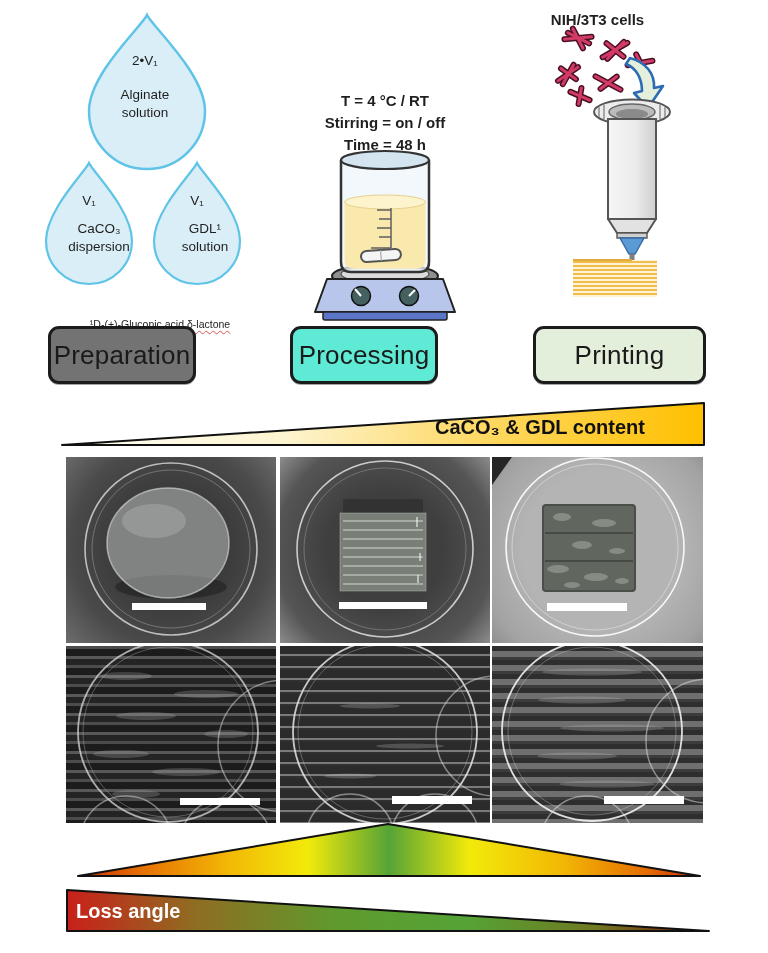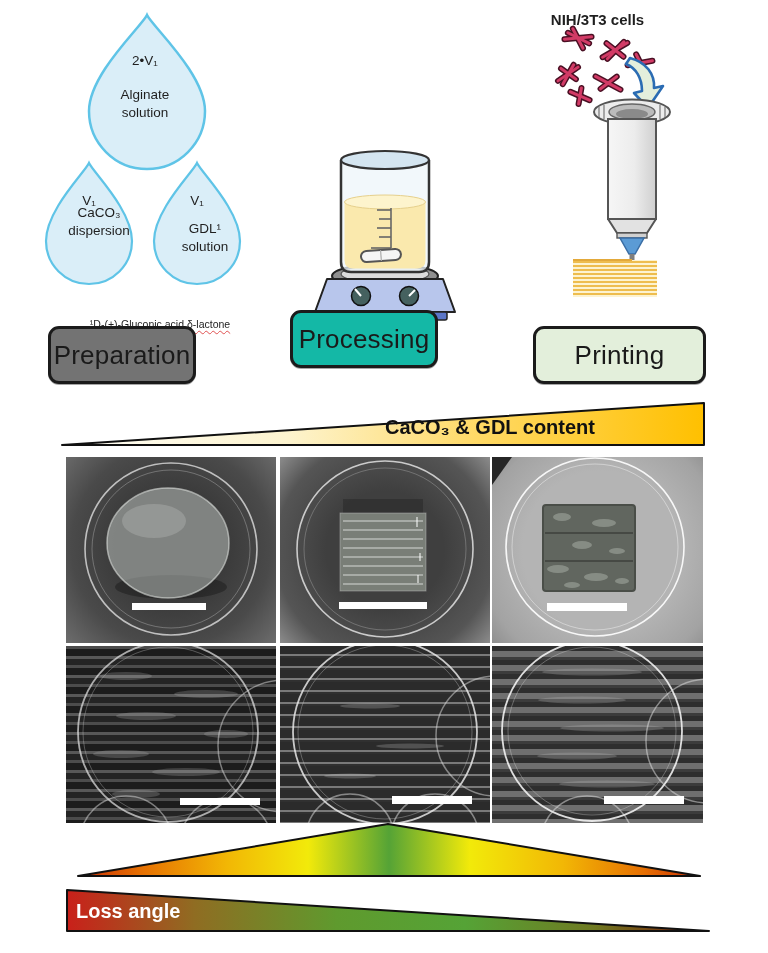--- a/index.html
+++ b/index.html
@@ -16,21 +16,21 @@
   }
   
   .drop-txt{position:absolute;text-align:center;font-weight:normal;font-size:13.5px;line-height:1.3;color:#1f1f1f;}
   .footnote{position:absolute;font-size:10.5px;text-align:center;color:#222;}
   .footnote .squiggle{text-decoration:underline wavy #e05252 1px;text-underline-offset:2px;}
   
   .cond{position:absolute;text-align:center;font-weight:bold;font-size:15px;line-height:1.45;color:#1f1f1f;}
   .cells-label{position:absolute;font-weight:bold;font-size:15px;color:#1f1f1f;text-align:center;}
   
   .scale-label{position:absolute;font-weight:bold;font-size:20px;color:#111;}
-  .scale-label.right{text-align:left;}
+  .scale-label.right{text-align:center;}
   .scale-label.center{text-align:center;}
   .scale-label.white{color:#ffffff;}
   
   .photo{position:absolute;overflow:hidden;}
   .photo svg{position:absolute;left:0;top:0;}
   .scalebar{position:absolute;background:#ffffff;height:7px;}
   .photo-a{background:radial-gradient(circle at 50% 48%, #3a3a3a 38%, #4a4a4a 70%, #6d6d6d 100%);}
   .photo-b{background:radial-gradient(circle at 50% 50%, #3f3f3f 42%, #555555 78%, #8c8c8c 100%);}
   .photo-c{background:radial-gradient(circle at 52% 50%, #b4b4b4 55%, #a3a3a3 85%, #8f8f8f 100%);}
   .photo-d{background:repeating-linear-gradient(180deg,#4c4c4c 0 3px,#1c1c1c 3px 10px,#585858 10px 13px,#242424 13px 19px);}
@@ -48,32 +48,37 @@
   <svg class="abs" style="left:44px;top:160px;" width="90" height="128" viewBox="0 0 90 128">
     <path d="M45 3 C41 12 2 50 2 81 A43 43 0 1 0 88 81 C88 50 49 12 45 3 Z" fill="#daeef8" stroke="#5fc4e7" stroke-width="2.2"></path>
   </svg>
   <svg class="abs" style="left:152px;top:160px;" width="90" height="128" viewBox="0 0 90 128">
     <path d="M45 3 C41 12 2 50 2 81 A43 43 0 1 0 88 81 C88 50 49 12 45 3 Z" fill="#daeef8" stroke="#5fc4e7" stroke-width="2.2"></path>
   </svg>
 
   <div class="drop-txt" style="left:97px;top:52px;width:96px;">2•V₁</div>
   <div class="drop-txt" style="left:100px;top:86px;width:90px;">Alginate solution</div>
   <div class="drop-txt" style="left:59px;top:192px;width:60px;">V₁</div>
-  <div class="drop-txt" style="left:49px;top:204px;width:100px;">CaCO₃ dispersion</div>
+  <div class="drop-txt" style="left:49px;top:220px;width:100px;">CaCO₃ dispersion</div>
   <div class="drop-txt" style="left:167px;top:192px;width:60px;">V₁</div>
   <div class="drop-txt" style="left:157px;top:220px;width:80px;padding-left:8px;">GDL¹ solution</div>
 
   <div class="footnote" style="left:40px;top:318px;width:240px;">
     <span>¹D-(+)-Gluconic acid </span><span class="squiggle">δ-lactone</span>
   </div>
 
   <div class="stage-box" style="left: 48px; top: 326px; width: 142px; background: #737373;">
     <span>Preparation</span>
   </div>
 
+  <div class="cond" style="left:290px;top:90px;width:190px;">
+    <div>T = 4 °C / RT</div>
+    <div>Stirring = on / off</div>
+    <div>Time = 48 h</div>
+  </div>
 
   <svg class="abs" style="left:313px;top:146px;" width="145" height="178" viewBox="0 0 145 178">
 
     <ellipse cx="72" cy="130" rx="53" ry="12" fill="#8f8f8f" stroke="#222" stroke-width="2"></ellipse>
     <ellipse cx="72" cy="128" rx="44" ry="9" fill="#dcdcdc" stroke="#555" stroke-width="1.2"></ellipse>
     <path d="M14 133 L130 133 L142 166 L2 166 Z" fill="#b8c6ec" stroke="#222" stroke-width="2" stroke-linejoin="round"></path>
     <rect x="10" y="166" width="124" height="8" rx="2" fill="#5b76c8" stroke="#222" stroke-width="1.5"></rect>
     <circle cx="48" cy="150" r="9.5" fill="#45615f" stroke="#111" stroke-width="1.5"></circle>
     <line x1="48" y1="150" x2="42" y2="143" stroke="#fff" stroke-width="2"></line>
     <circle cx="96" cy="150" r="9.5" fill="#45615f" stroke="#111" stroke-width="1.5"></circle>
@@ -92,21 +97,21 @@
     <line x1="64" y1="82" x2="78" y2="82" stroke="#666" stroke-width="1.6"></line>
     <line x1="66" y1="91" x2="78" y2="91" stroke="#666" stroke-width="1.6"></line>
     <line x1="58" y1="102" x2="78" y2="102" stroke="#666" stroke-width="1.6"></line>
 
     <g transform="rotate(-4 68 110)">
       <rect x="48" y="104" width="40" height="11" rx="5.5" fill="#f5f5f5" stroke="#555" stroke-width="2"></rect>
       <line x1="68" y1="104" x2="68" y2="115" stroke="#aaa" stroke-width="1.2"></line>
     </g>
   </svg>
 
-  <div class="stage-box" style="left: 290px; top: 310px; width: 142px; background: #14b8a6; justify-content: center;">
+  <div class="stage-box" style="left: 290px; top: 326px; width: 142px; background: #5eead4; justify-content: center;">
     <span>Processing</span>
   </div>
 
   <div class="cells-label" style="left:525px;top:11px;width:145px;">NIH/3T3 cells</div>
 
   <svg class="abs" style="left:520px;top:8px;" width="200" height="300" viewBox="0 0 200 300">
     <defs>
       <linearGradient id="barrelGrad" x1="0" y1="0" x2="1" y2="0">
         <stop offset="0" stop-color="#f6f6f6"></stop>
           <stop offset=".55" stop-color="#ececec"></stop>

